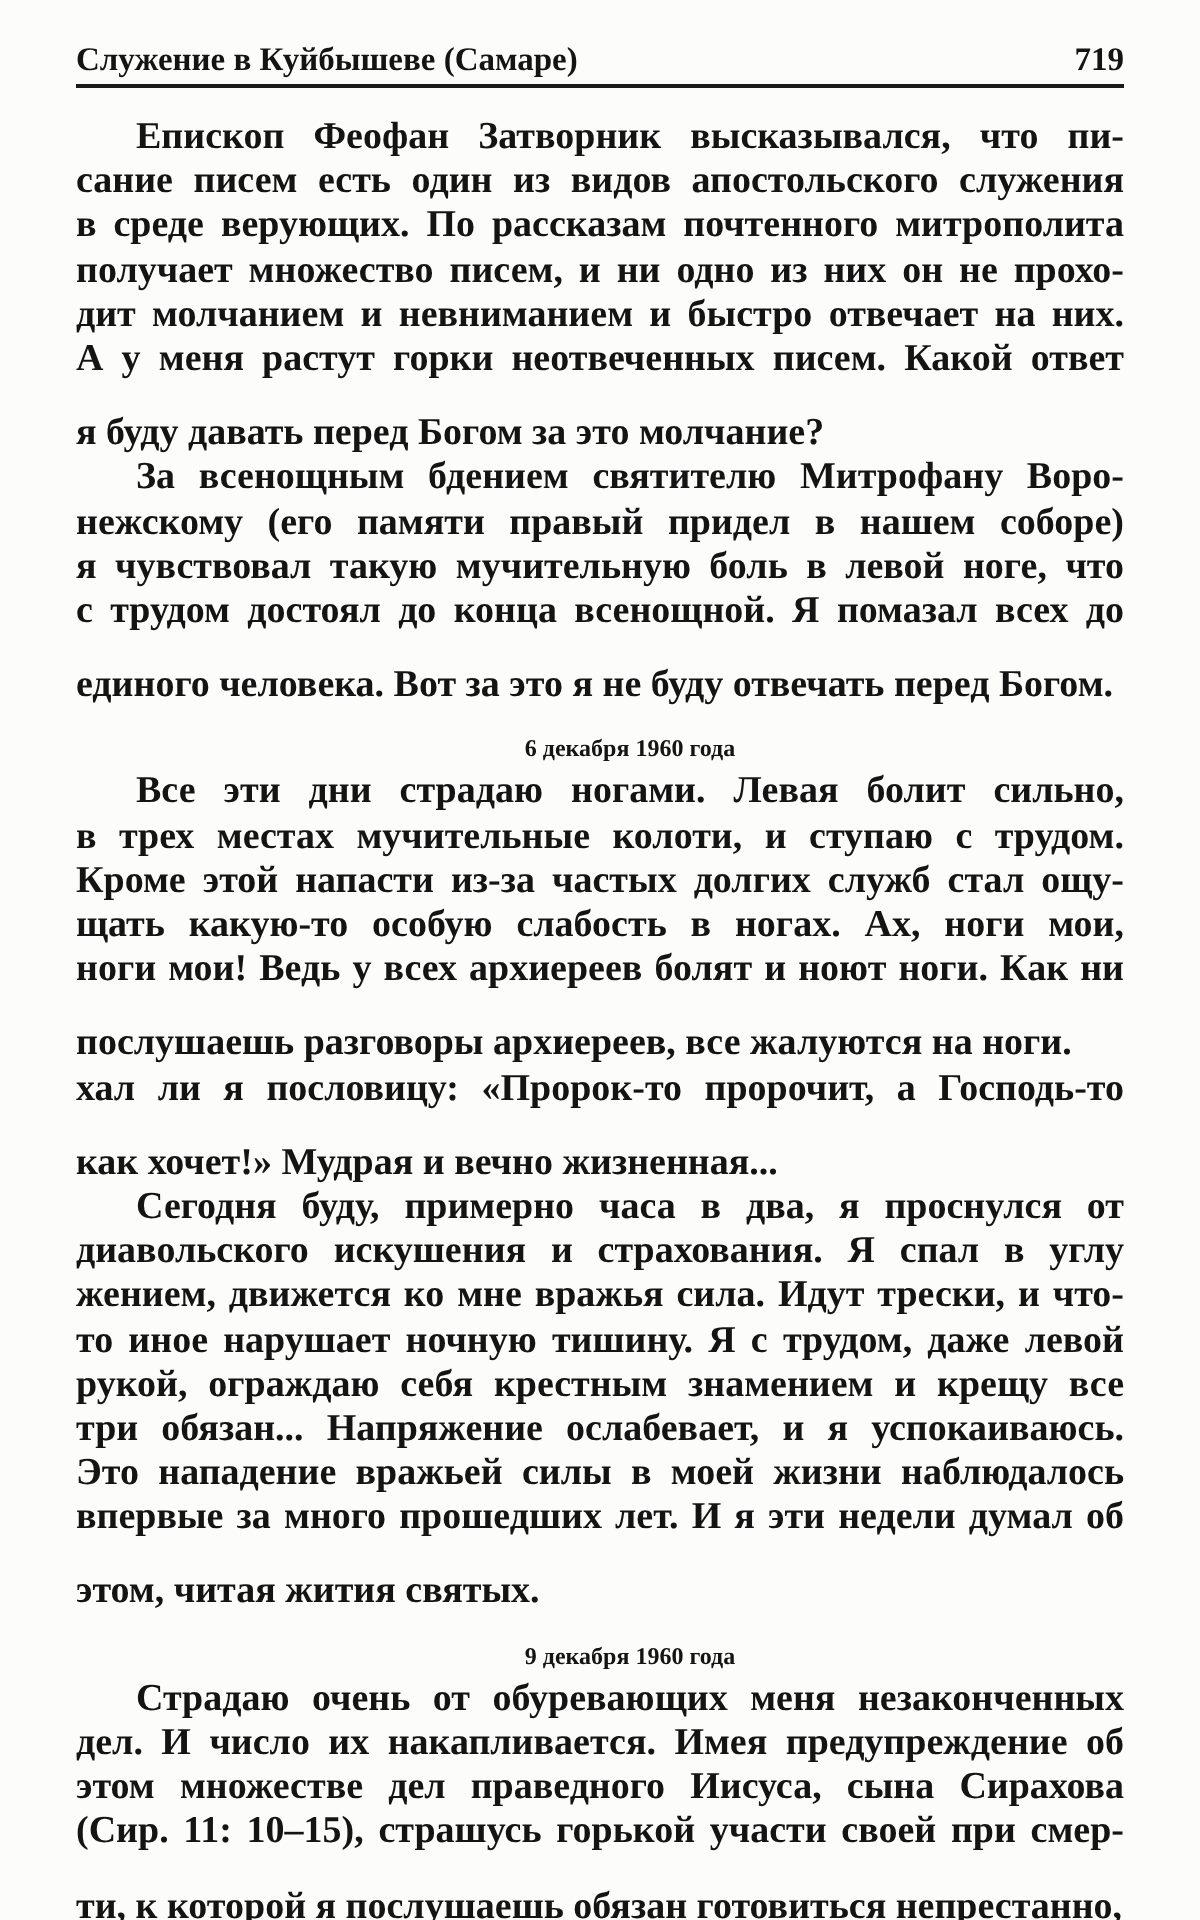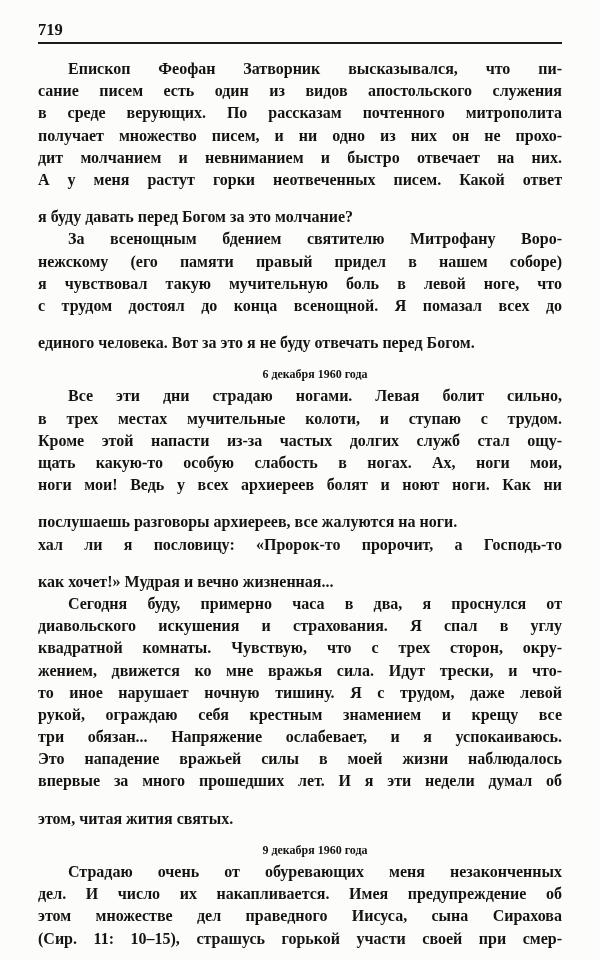--- a/index.html
+++ b/index.html
@@ -31,21 +31,21 @@
   .header-rule {
     border: none;
     border-bottom: 2px solid #1b1b1b;
     margin: 3px 0 0 0;
   }
   .page-body {
     margin-top: 14px;
   }
   .paragraph { margin: 0; }
   .line {
-    font-size: 16px;
+    font-size: 19px;
     line-height: 22.2px;
     height: 22.2px;
     overflow: hidden;
     text-align: justify;
     white-space: normal;
   }
   
   .line:not(.last) { text-align-last: justify; }
   .line:not(.last)::after {
     content: "";
@@ -61,20 +61,21 @@
     margin-top: 9px;
     padding-left: 30px;
     text-align: center;
   }
 </style>
 </head>
 <body>
 
 <div class="page">
   <div class="header">
+    <span>Служение в Куйбышеве (Самаре)</span>
     <span>719</span>
   </div>
   <hr class="header-rule">
   <div class="page-body">
       <div class="paragraph">
         <div class="line first">Епископ Феофан Затворник высказывался, что пи-</div>
         <div class="line">сание писем есть один из видов апостольского служения</div>
         <div class="line">в среде верующих. По рассказам почтенного митрополита</div>
         <div class="line">получает множество писем, и ни одно из них он не прохо-</div>
         <div class="line">дит молчанием и невниманием и быстро отвечает на них.</div>
@@ -97,21 +98,20 @@
         <div class="line">ноги мои! Ведь у всех архиереев болят и ноют ноги. Как ни</div>
         <div class="line last">послушаешь разговоры архиереев, все жалуются на ноги.</div>
       </div>
       <div class="paragraph">
         <div class="line">хал ли я пословицу: «Пророк-то пророчит, а Господь-то</div>
         <div class="line last">как хочет!» Мудрая и вечно жизненная...</div>
       </div>
       <div class="paragraph">
         <div class="line first">Сегодня буду, примерно часа в два, я проснулся от</div>
         <div class="line">диавольского искушения и страхования. Я спал в углу</div>
-        <div class="line">квадратной комнаты. Чувствую, что с трех сторон, окру-</div>
         <div class="line">жением, движется ко мне вражья сила. Идут трески, и что-</div>
         <div class="line">то иное нарушает ночную тишину. Я с трудом, даже левой</div>
         <div class="line">рукой, ограждаю себя крестным знамением и крещу все</div>
         <div class="line">три обязан... Напряжение ослабевает, и я успокаиваюсь.</div>
         <div class="line">Это нападение вражьей силы в моей жизни наблюдалось</div>
         <div class="line">впервые за много прошедших лет. И я эти недели думал об</div>
         <div class="line last">этом, читая жития святых.</div>
       </div>
       <div class="date-heading">9 декабря 1960 года</div>
       <div class="paragraph">

